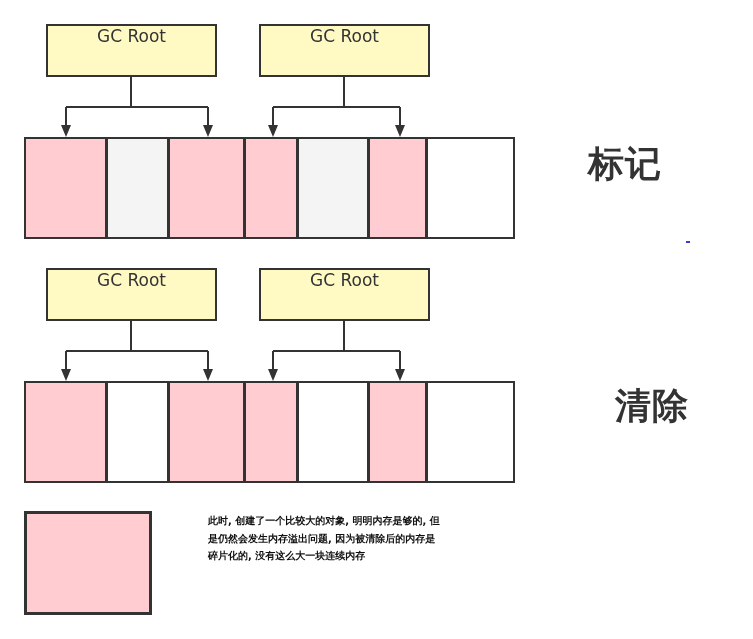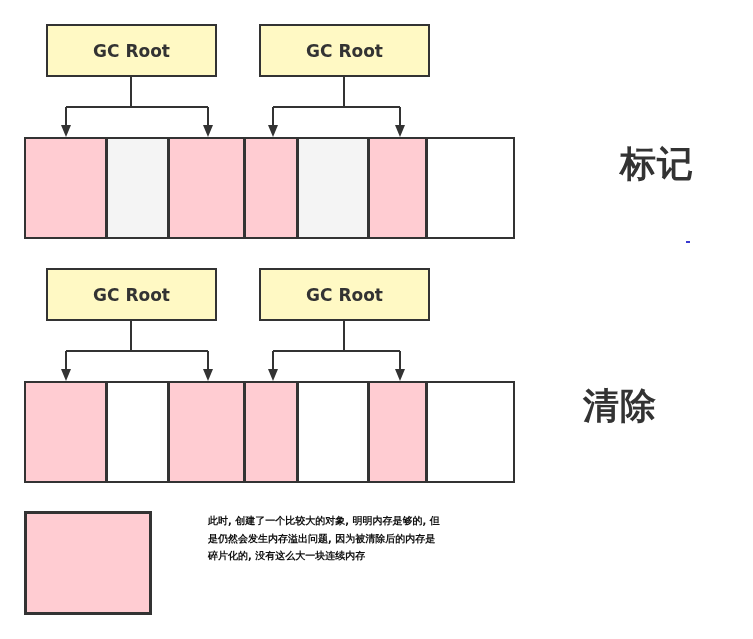--- a/index.html
+++ b/index.html
@@ -15,24 +15,24 @@
       font-family: "DejaVu Sans", "Liberation Sans", sans-serif;
     }
     .gc-root {
       position: absolute;
       box-sizing: border-box;
       width: 171px;
       height: 53px;
       background: #FFF9C4;
       border: 2px solid #333333;
       display: flex;
-      align-items: center;
+      align-items: flex-start;
       justify-content: center;
       font-family: "DejaVu Sans", sans-serif;
-      font-weight: bold;
+      font-weight: normal;
       font-size: 17px;
       color: #333333;
     }
     .strip {
       position: absolute;
       left: 24px;
       width: 491px;
       height: 102px;
       box-sizing: border-box;
       border: 2px solid #333333;
@@ -140,37 +140,37 @@
 <div class="strip" id="strip-0" style="top:137px;">
     <div class="cell live" style="width: 82px;"></div>
     <div class="cell garbage" style="width: 63px;"></div>
     <div class="cell live" style="width: 76px;"></div>
     <div class="cell live" style="width: 53px;"></div>
     <div class="cell garbage" style="width: 71px;"></div>
     <div class="cell live" style="width: 59px;"></div>
     <div class="cell free" style="width: 85px;"></div>
   </div>
 
-<div class="phase-label" style="left:620px; top:140px;">标记</div>
+<div class="phase-label" style="left:588px; top:140px;">标记</div>
 
 <div class="artifact"></div>
 
 <div class="gc-root" style="left:46px; top:268px;">
   <span>GC Root</span>
 </div>
 <div class="gc-root" style="left:259px; top:268px;">
   <span>GC Root</span>
 </div>
 
 <div class="strip" id="strip-1" style="top:381px;">
     <div class="cell live" style="width: 82px;"></div>
     <div class="cell free" style="width: 63px;"></div>
     <div class="cell live" style="width: 76px;"></div>
     <div class="cell live" style="width: 53px;"></div>
     <div class="cell free" style="width: 71px;"></div>
     <div class="cell live" style="width: 59px;"></div>
     <div class="cell free" style="width: 85px;"></div>
   </div>
 
-<div class="phase-label" style="left:583px; top:382px;">清除</div>
+<div class="phase-label" style="left:615px; top:382px;">清除</div>
 
 <div class="legend-box"></div>
 <div class="note">此时, 创建了一个比较大的对象, 明明内存是够的, 但是仍然会发生内存溢出问题, 因为被清除后的内存是碎片化的, 没有这么大一块连续内存</div>
 
 </body></html>

